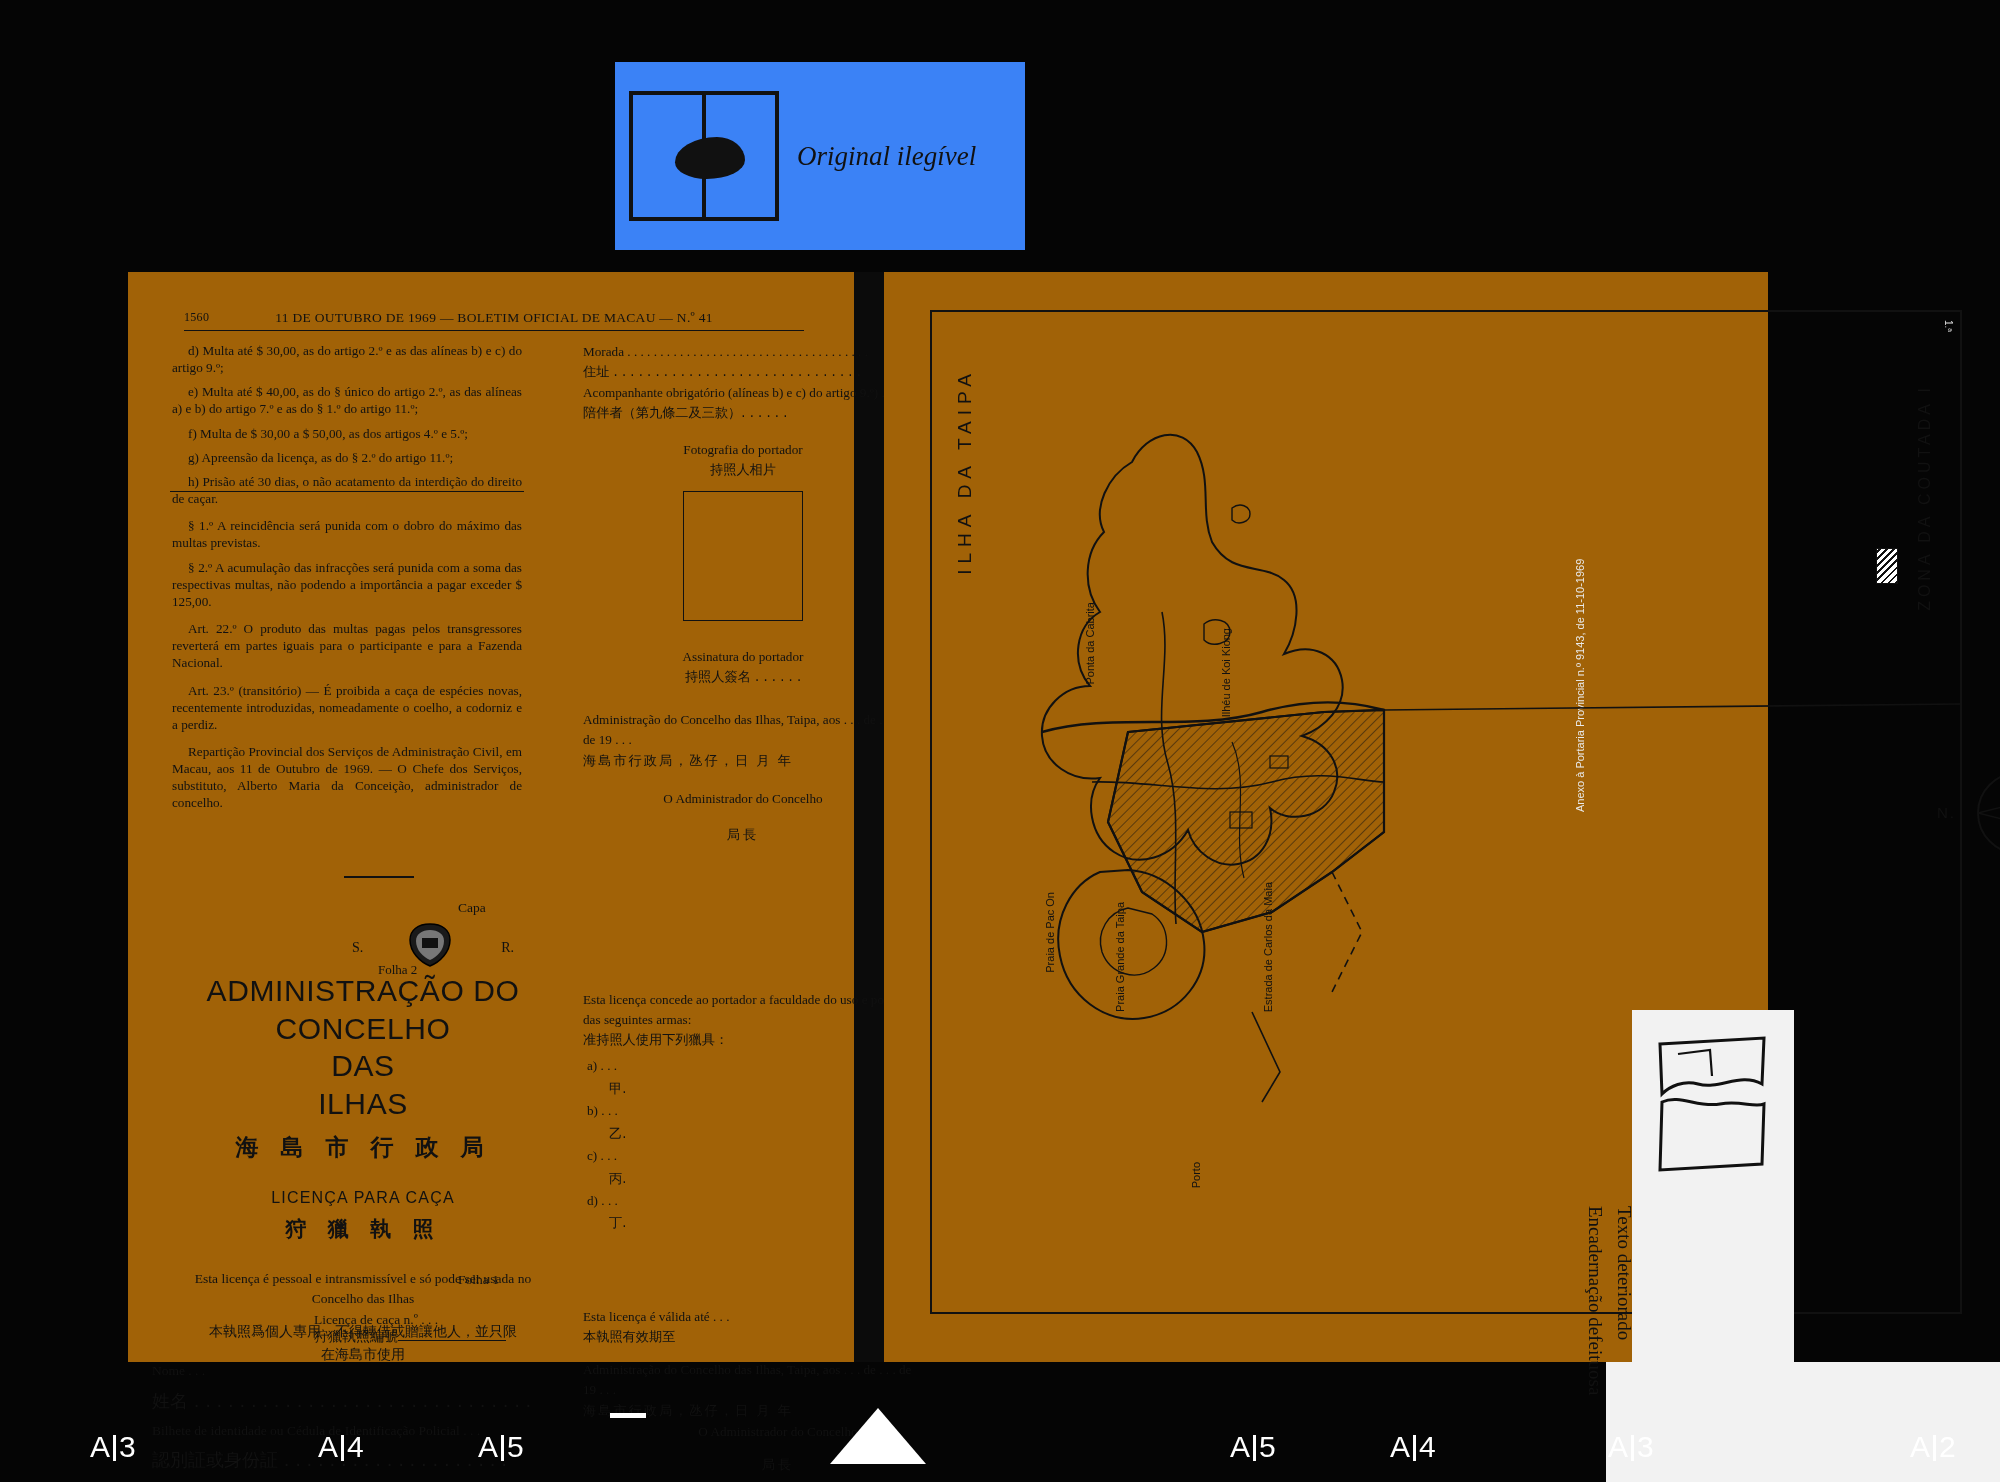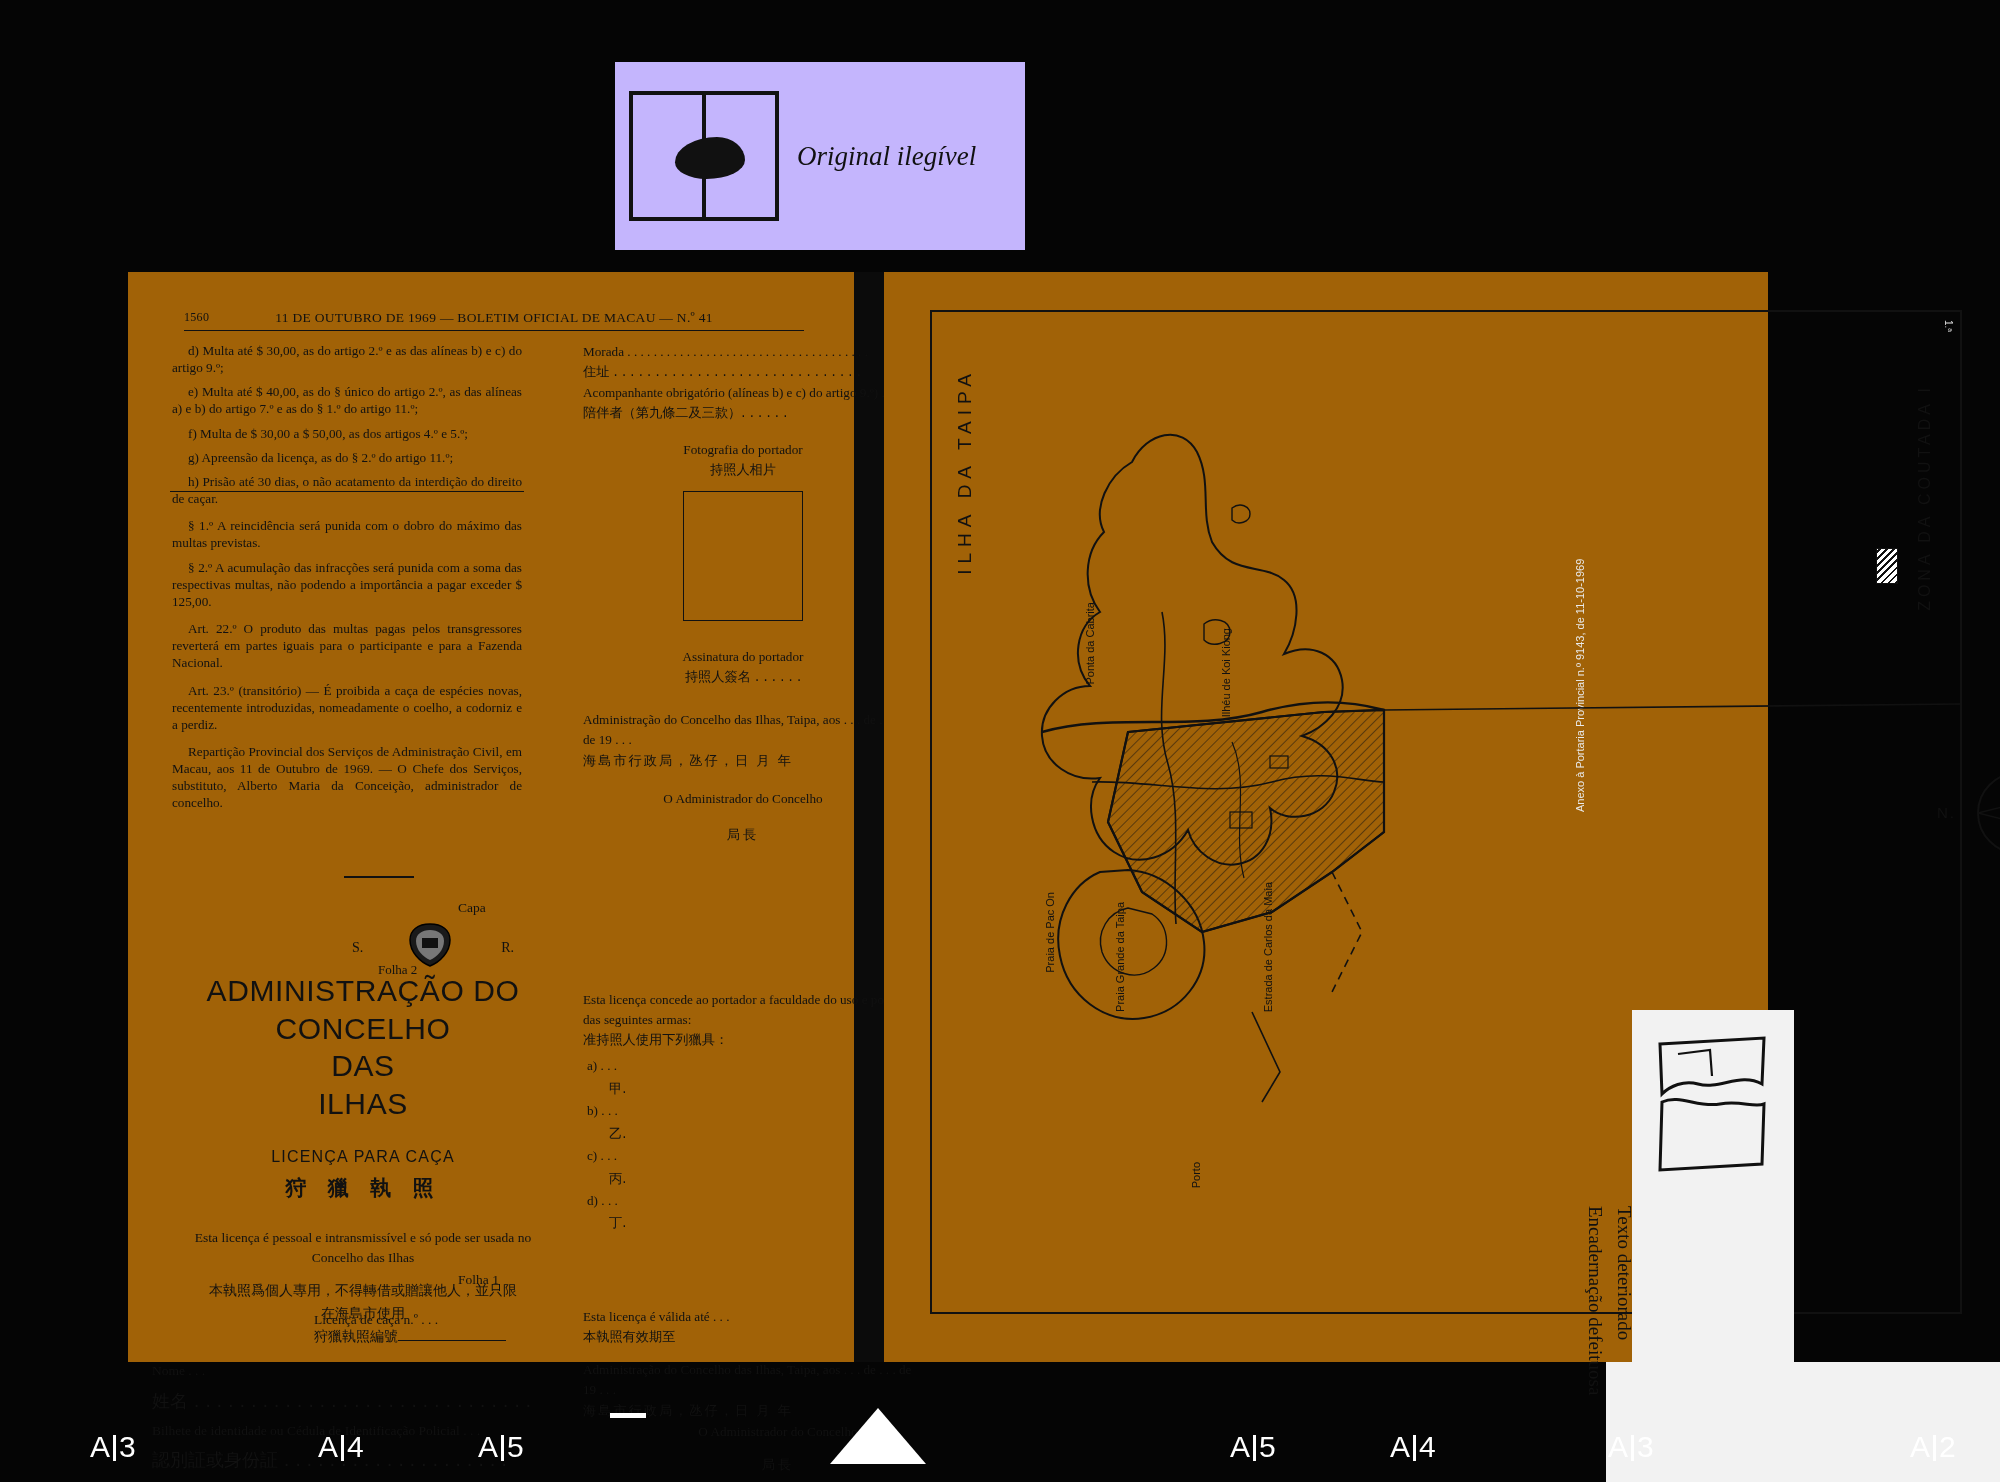--- a/index.html
+++ b/index.html
@@ -4,21 +4,21 @@
 <style>
   html,body{margin:0;padding:0;background:#000;}
   body{width:2000px;height:1482px;position:relative;overflow:hidden;
        font-family:"Liberation Serif", serif;color:#111;}
 
   
   #scan{position:absolute;inset:0;background:#050505;}
 
   
   #illegible-label{position:absolute;left:615px;top:62px;width:410px;height:188px;
-     background:#c4b5fd;display:flex;align-items:center;gap:18px;padding-left:14px;
+     background:#3b82f6;display:flex;align-items:center;gap:18px;padding-left:14px;
      box-sizing:border-box;}
   #illegible-label .bookmark{width:150px;height:130px;position:relative;}
   #illegible-label .bookmark .frame{position:absolute;inset:0;border:4px solid #111;}
   #illegible-label .bookmark .spine{position:absolute;left:50%;top:0;bottom:0;width:4px;background:#111;
      transform:translateX(-50%);}
   #illegible-label .bookmark .blob{position:absolute;left:46px;top:46px;width:70px;height:42px;
      background:#111;border-radius:60% 40% 55% 45% / 60% 55% 45% 40%;}
   #illegible-label .cap{font-family:"Liberation Serif",serif;font-style:italic;font-size:27px;color:#111;}
 
   
@@ -169,20 +169,21 @@
           <path d="M22 16 h16 v10 h-16 z" fill="#111"></path>
         </svg>
       </div>
 
       <div id="cover">
         <div class="h1">
           <span>ADMINISTRAÇÃO DO CONCELHO</span><br>
           <span>DAS</span><br>
           <span>ILHAS</span>
         </div>
+        <div class="cn">海 島 市 行 政 局</div>
         <div class="h2">LICENÇA PARA CAÇA</div>
         <div class="cn2">狩 獵 執 照</div>
         <div class="note">Esta licença é pessoal e intransmissível e só pode ser usada no Concelho das Ilhas</div>
         <div class="note-cn">
           <span>本執照爲個人專用，不得轉借或贈讓他人，並只限</span><br>
           <span>在海島市使用</span>
         </div>
       </div>
 
       <div id="folha1">Folha 1</div>

